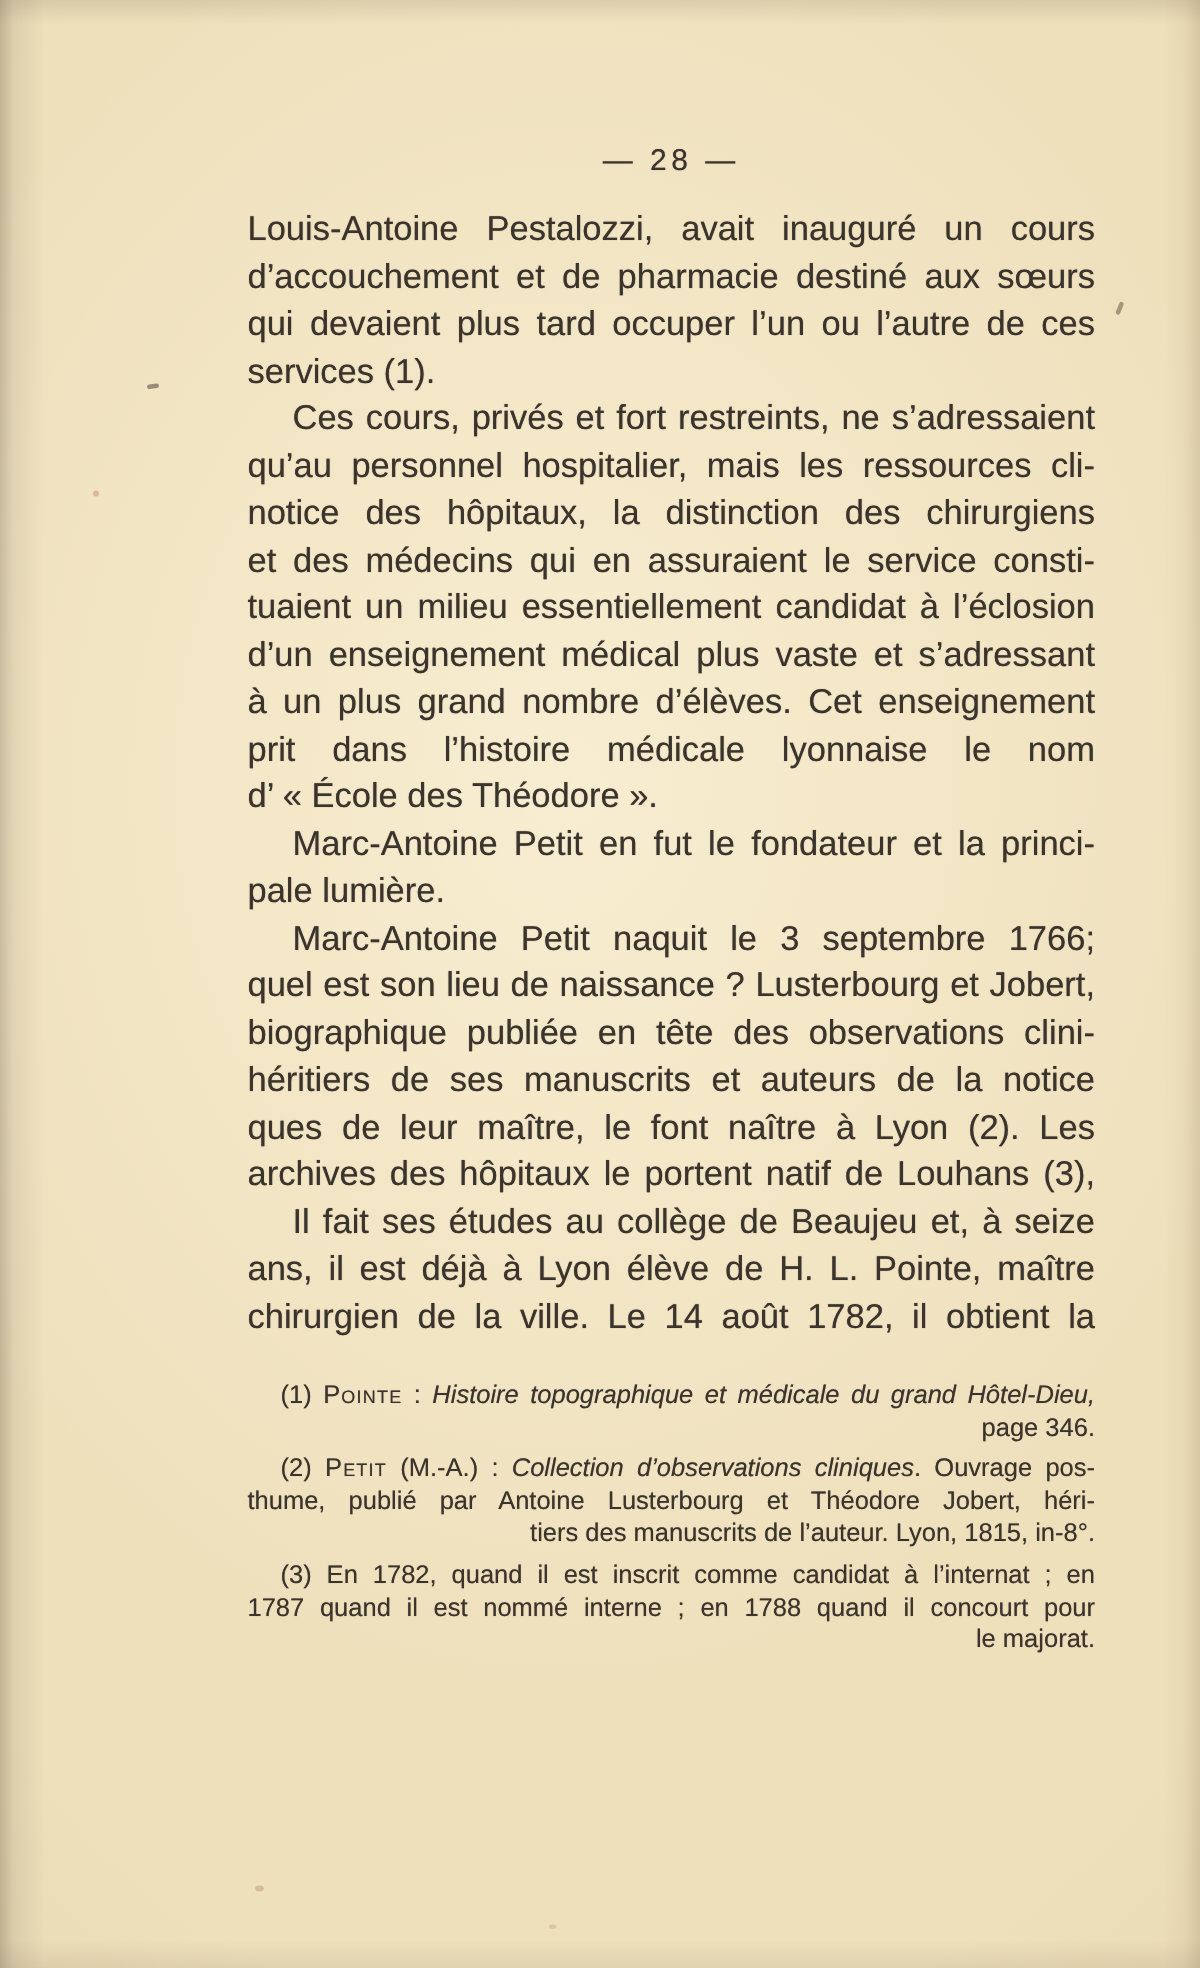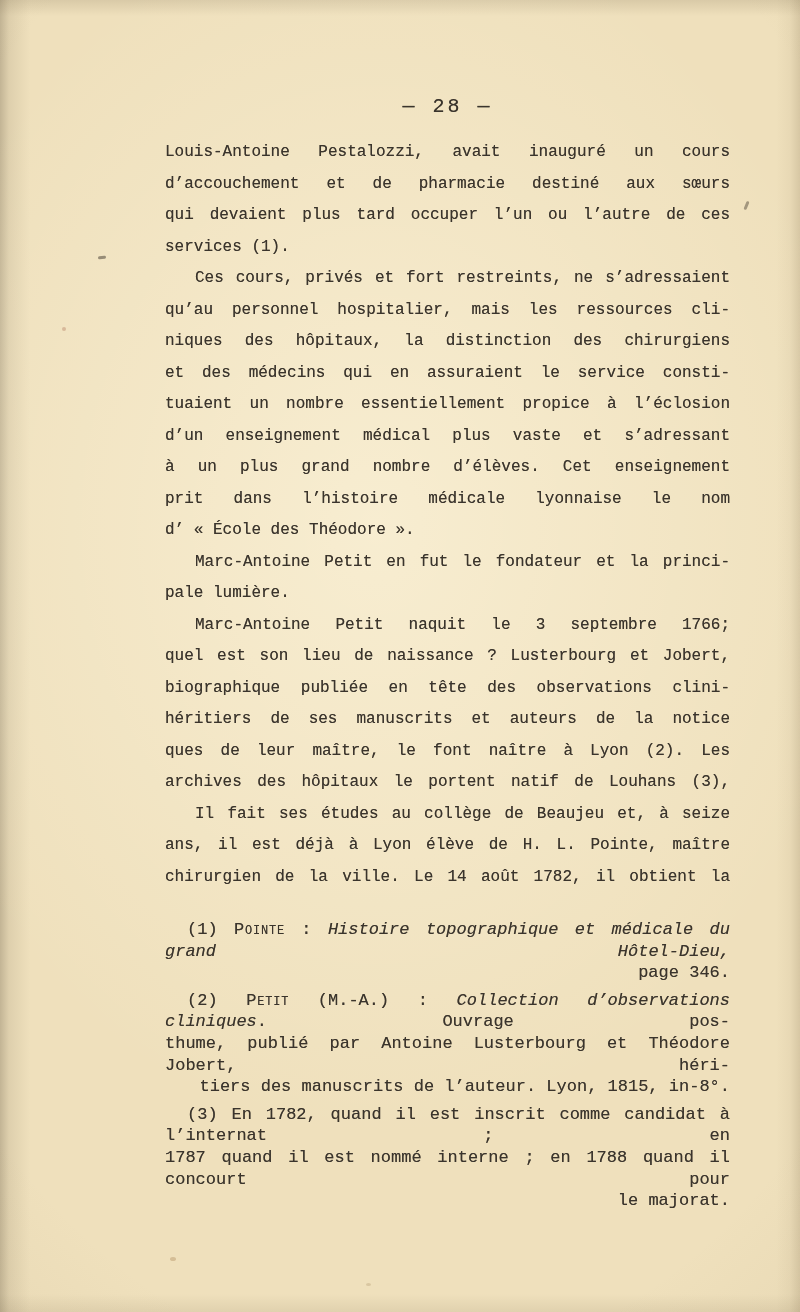--- a/index.html
+++ b/index.html
@@ -14,40 +14,40 @@
     width: 800px;
     height: 1312px;
     background:
       radial-gradient(ellipse 85% 65% at 47% 40%, rgba(255,248,226,0.55), rgba(255,248,226,0) 72%),
       radial-gradient(ellipse 120% 100% at 50% 46%, rgba(0,0,0,0) 58%, rgba(134,114,78,0.20) 100%),
       linear-gradient(90deg, rgba(100,88,66,0.32) 0px, rgba(100,88,66,0.12) 9px, rgba(100,88,66,0) 30px),
       linear-gradient(270deg, rgba(118,98,66,0.20) 0px, rgba(118,98,66,0.06) 10px, rgba(118,98,66,0) 24px),
       linear-gradient(180deg, rgba(118,102,74,0.18) 0px, rgba(118,102,74,0) 16px),
       linear-gradient(0deg, rgba(118,102,74,0.12) 0px, rgba(118,102,74,0) 18px),
       #efe0bc;
-    font-family: Liberation Mono, monospace;
+    font-family: Liberation Sans, sans-serif;
     color: #3a342c;
   }
   .folio {
     position: absolute;
     left: 165px;
     top: 95px;
     width: 565px;
     text-align: center;
     font-size: 20px;
     line-height: 24px;
     letter-spacing: 3px;
     text-shadow: 0 0 0.6px rgba(58,52,44,0.65);
   }
   .main {
     position: absolute;
     left: 165px;
     top: 137px;
     width: 565px;
-    font-size: 16px;
+    font-size: 23px;
     line-height: 31.5px;
     text-shadow: 0 0 0.6px rgba(58,52,44,0.65);
   }
   .para { margin: 0; }
   .para.indent .line:first-child { text-indent: 30px; }
   .line { text-align: left; }
   .line.j { text-align: justify; text-align-last: justify; }
   .footnotes {
     position: absolute;
     left: 165px;
@@ -87,23 +87,23 @@
     <div class="para">
       <div class="line j">Louis-Antoine Pestalozzi, avait inauguré un cours</div>
       <div class="line j">d’accouchement et de pharmacie destiné aux sœurs</div>
       <div class="line j">qui devaient plus tard occuper l’un ou l’autre de ces</div>
       <div class="line">services (1).</div>
     </div>
 
     <div class="para indent">
       <div class="line j">Ces cours, privés et fort restreints, ne s’adressaient</div>
       <div class="line j">qu’au personnel hospitalier, mais les ressources cli-</div>
-      <div class="line j">niques des hôpitaux, la distinction des chirurgiens</div>
+      <div class="line j">notice des hôpitaux, la distinction des chirurgiens</div>
       <div class="line j">et des médecins qui en assuraient le service consti-</div>
-      <div class="line j">tuaient un nombre essentiellement propice à l’éclosion</div>
+      <div class="line j">tuaient un milieu essentiellement candidat à l’éclosion</div>
       <div class="line j">d’un enseignement médical plus vaste et s’adressant</div>
       <div class="line j">à un plus grand nombre d’élèves. Cet enseignement</div>
       <div class="line j">prit dans l’histoire médicale lyonnaise le nom</div>
       <div class="line">d’ « École des Théodore ».</div>
     </div>
 
     <div class="para indent">
       <div class="line j">Marc-Antoine Petit en fut le fondateur et la princi-</div>
       <div class="line">pale lumière.</div>
     </div>

